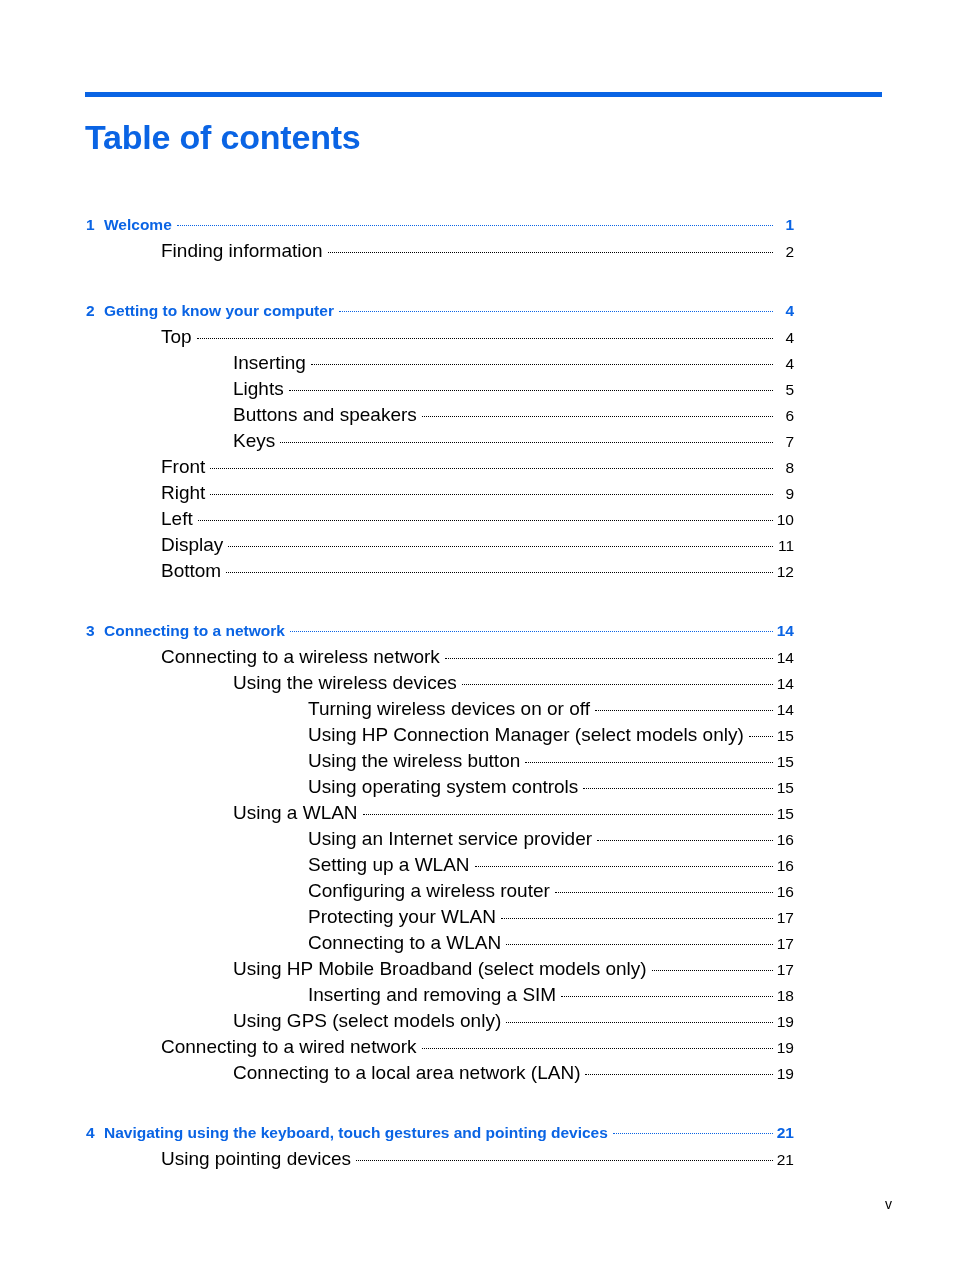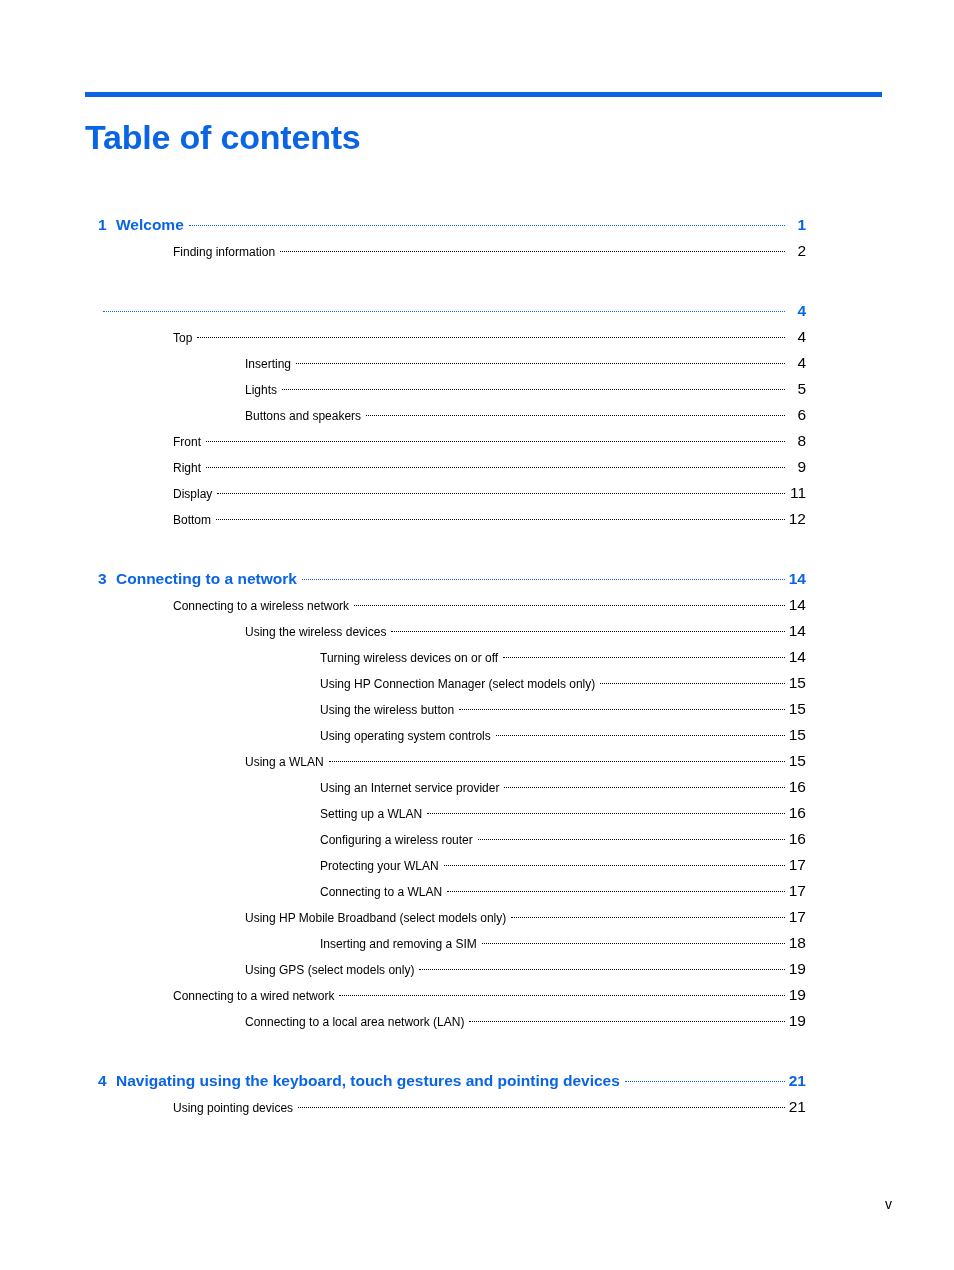--- a/index.html
+++ b/index.html
@@ -40,21 +40,21 @@
     font-weight: bold;
     color: #0a64e4;
     letter-spacing: -0.2px;
     line-height: 44px;
     white-space: nowrap;
   }
 
   
   .toc {
     position: absolute;
-    left: 12px;
+    left: 0;
     top: 212px;
     width: 866px;
   }
 
   .toc-group {
     margin-bottom: 34px;
   }
   .toc-group:last-child {
     margin-bottom: 0;
   }
@@ -67,21 +67,21 @@
     padding-right: 72px; 
   }
 
   .toc-indent {
     flex: 0 0 auto;
   }
 
   .toc-label {
     flex: 0 0 auto;
     white-space: nowrap;
-    font-size: 12px;
+    font-size: 19px;
     line-height: 26px;
   }
 
   .toc-leader {
     flex: 1 1 auto;
     min-width: 8px;
     margin: 0 3px 0 5px;
     border-bottom: 1.6px dotted #000000;
     position: relative;
     top: -4px;
@@ -153,20 +153,21 @@
         <div class="toc-row lvl-1">
           <span class="toc-indent"></span>
           <span class="toc-label">Finding information</span>
           <span class="toc-leader"></span>
           <span class="toc-pageno">2</span>
         </div>
       </div>
       <div class="toc-group">
         <div class="toc-row lvl-0">
           <span class="toc-indent"></span>
+          <span class="toc-label"><span class="chap-num">2</span><span>Getting to know your computer</span></span>
           <span class="toc-leader"></span>
           <span class="toc-pageno">4</span>
         </div>
         <div class="toc-row lvl-1">
           <span class="toc-indent"></span>
           <span class="toc-label">Top</span>
           <span class="toc-leader"></span>
           <span class="toc-pageno">4</span>
         </div>
         <div class="toc-row lvl-2">
@@ -180,31 +181,43 @@
           <span class="toc-label">Lights</span>
           <span class="toc-leader"></span>
           <span class="toc-pageno">5</span>
         </div>
         <div class="toc-row lvl-2">
           <span class="toc-indent"></span>
           <span class="toc-label">Buttons and speakers</span>
           <span class="toc-leader"></span>
           <span class="toc-pageno">6</span>
         </div>
+        <div class="toc-row lvl-2">
+          <span class="toc-indent"></span>
+          <span class="toc-label">Keys</span>
+          <span class="toc-leader"></span>
+          <span class="toc-pageno">7</span>
+        </div>
         <div class="toc-row lvl-1">
           <span class="toc-indent"></span>
           <span class="toc-label">Front</span>
           <span class="toc-leader"></span>
           <span class="toc-pageno">8</span>
         </div>
         <div class="toc-row lvl-1">
           <span class="toc-indent"></span>
           <span class="toc-label">Right</span>
           <span class="toc-leader"></span>
           <span class="toc-pageno">9</span>
+        </div>
+        <div class="toc-row lvl-1">
+          <span class="toc-indent"></span>
+          <span class="toc-label">Left</span>
+          <span class="toc-leader"></span>
+          <span class="toc-pageno">10</span>
         </div>
         <div class="toc-row lvl-1">
           <span class="toc-indent"></span>
           <span class="toc-label">Display</span>
           <span class="toc-leader"></span>
           <span class="toc-pageno">11</span>
         </div>
         <div class="toc-row lvl-1">
           <span class="toc-indent"></span>
           <span class="toc-label">Bottom</span>

